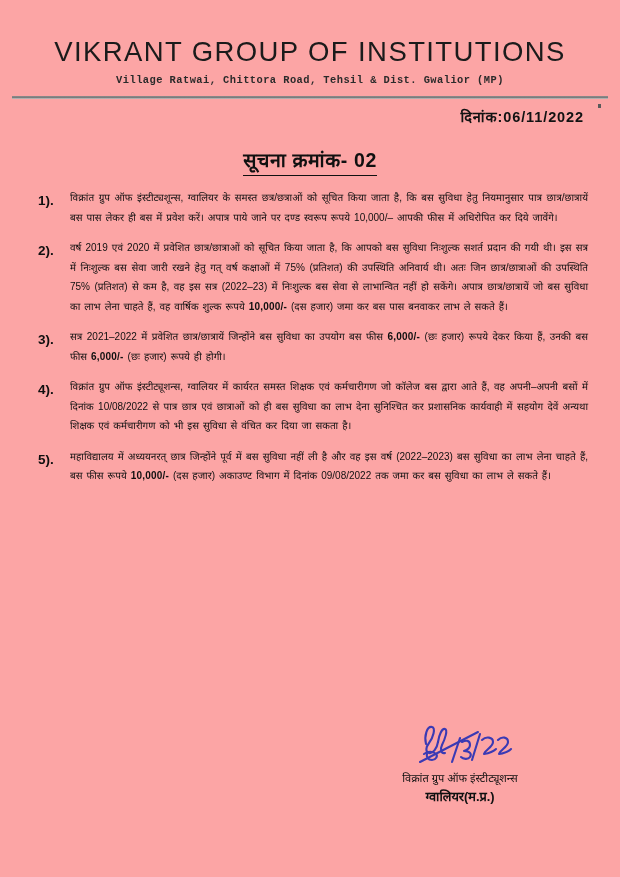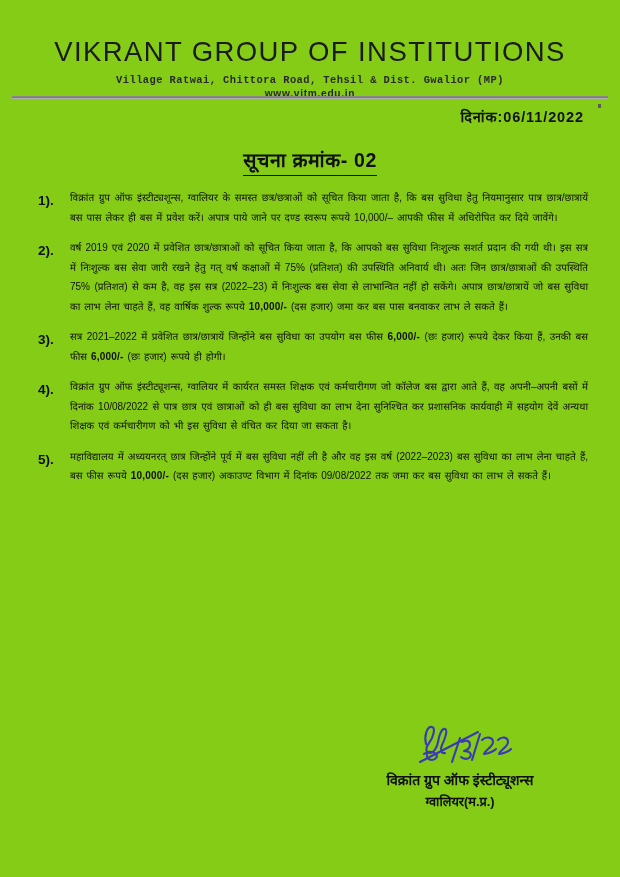--- a/index.html
+++ b/index.html
@@ -13,21 +13,21 @@
     font-family: "Liberation Serif", "DejaVu Serif", serif;
     color: #141414;
     position: relative;
     overflow: hidden;
   }
 
   .page {
     position: relative;
     width: 620px;
     height: 877px;
-    background: #84cc16;
+    background: #fca5a5;
     box-sizing: border-box;
   }
 
   
   .letterhead {
     padding-top: 38px;
     text-align: center;
   }
   .org-name {
     font-family: "Liberation Sans", "DejaVu Sans", sans-serif;
@@ -162,42 +162,41 @@
   .sign-desig {
     font-family: "Liberation Sans", "DejaVu Sans", sans-serif;
     font-size: 12.6px;
     font-weight: 700;
     color: #101010;
     margin-top: 1px;
     line-height: 1.55;
   }
   .sign-org {
     font-family: "Liberation Sans", "DejaVu Sans", sans-serif;
-    font-size: 14px;
-    font-weight: 700;
+    font-size: 11px;
+    font-weight: 400;
     color: #101010;
     line-height: 1.55;
   }
   .sign-city {
     font-family: "Liberation Sans", "DejaVu Sans", sans-serif;
     font-size: 12.8px;
     font-weight: 700;
     color: #101010;
     line-height: 1.55;
   }
 </style>
 </head>
 <body>
 
 <div class="page">
 
   <div class="letterhead">
     <div class="org-name">VIKRANT GROUP OF INSTITUTIONS</div>
     <div class="org-address">Village Ratwai, Chittora Road, Tehsil &amp; Dist. Gwalior (MP)</div>
-    <div class="org-website">www.vitm.edu.in</div>
   </div>
 
   <div class="header-rule"></div>
   <div class="scan-dot"></div>
 
   <div class="date-line">दिनांक:06/11/2022</div>
 
   <div class="notice-title-wrap">
     <span class="notice-title">सूचना  क्रमांक- 02</span>
   </div>

